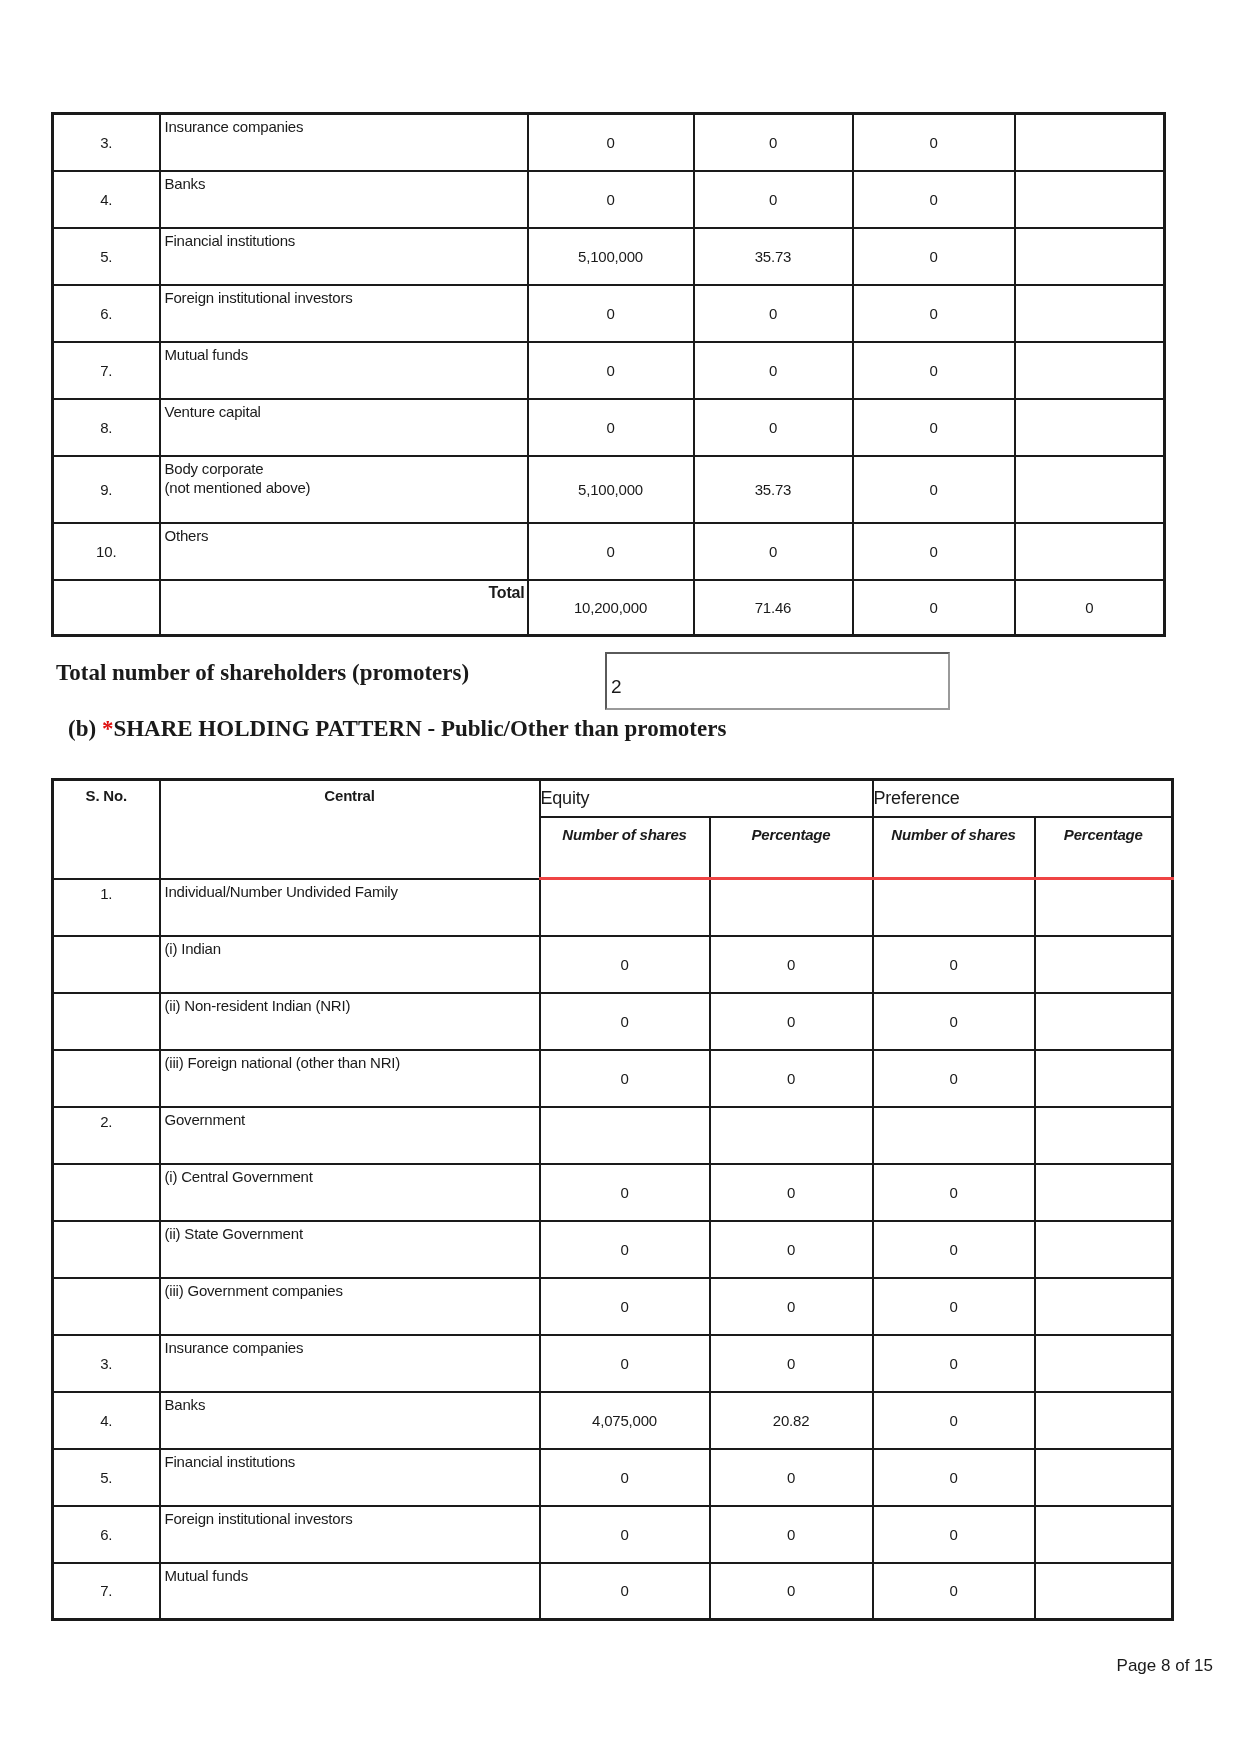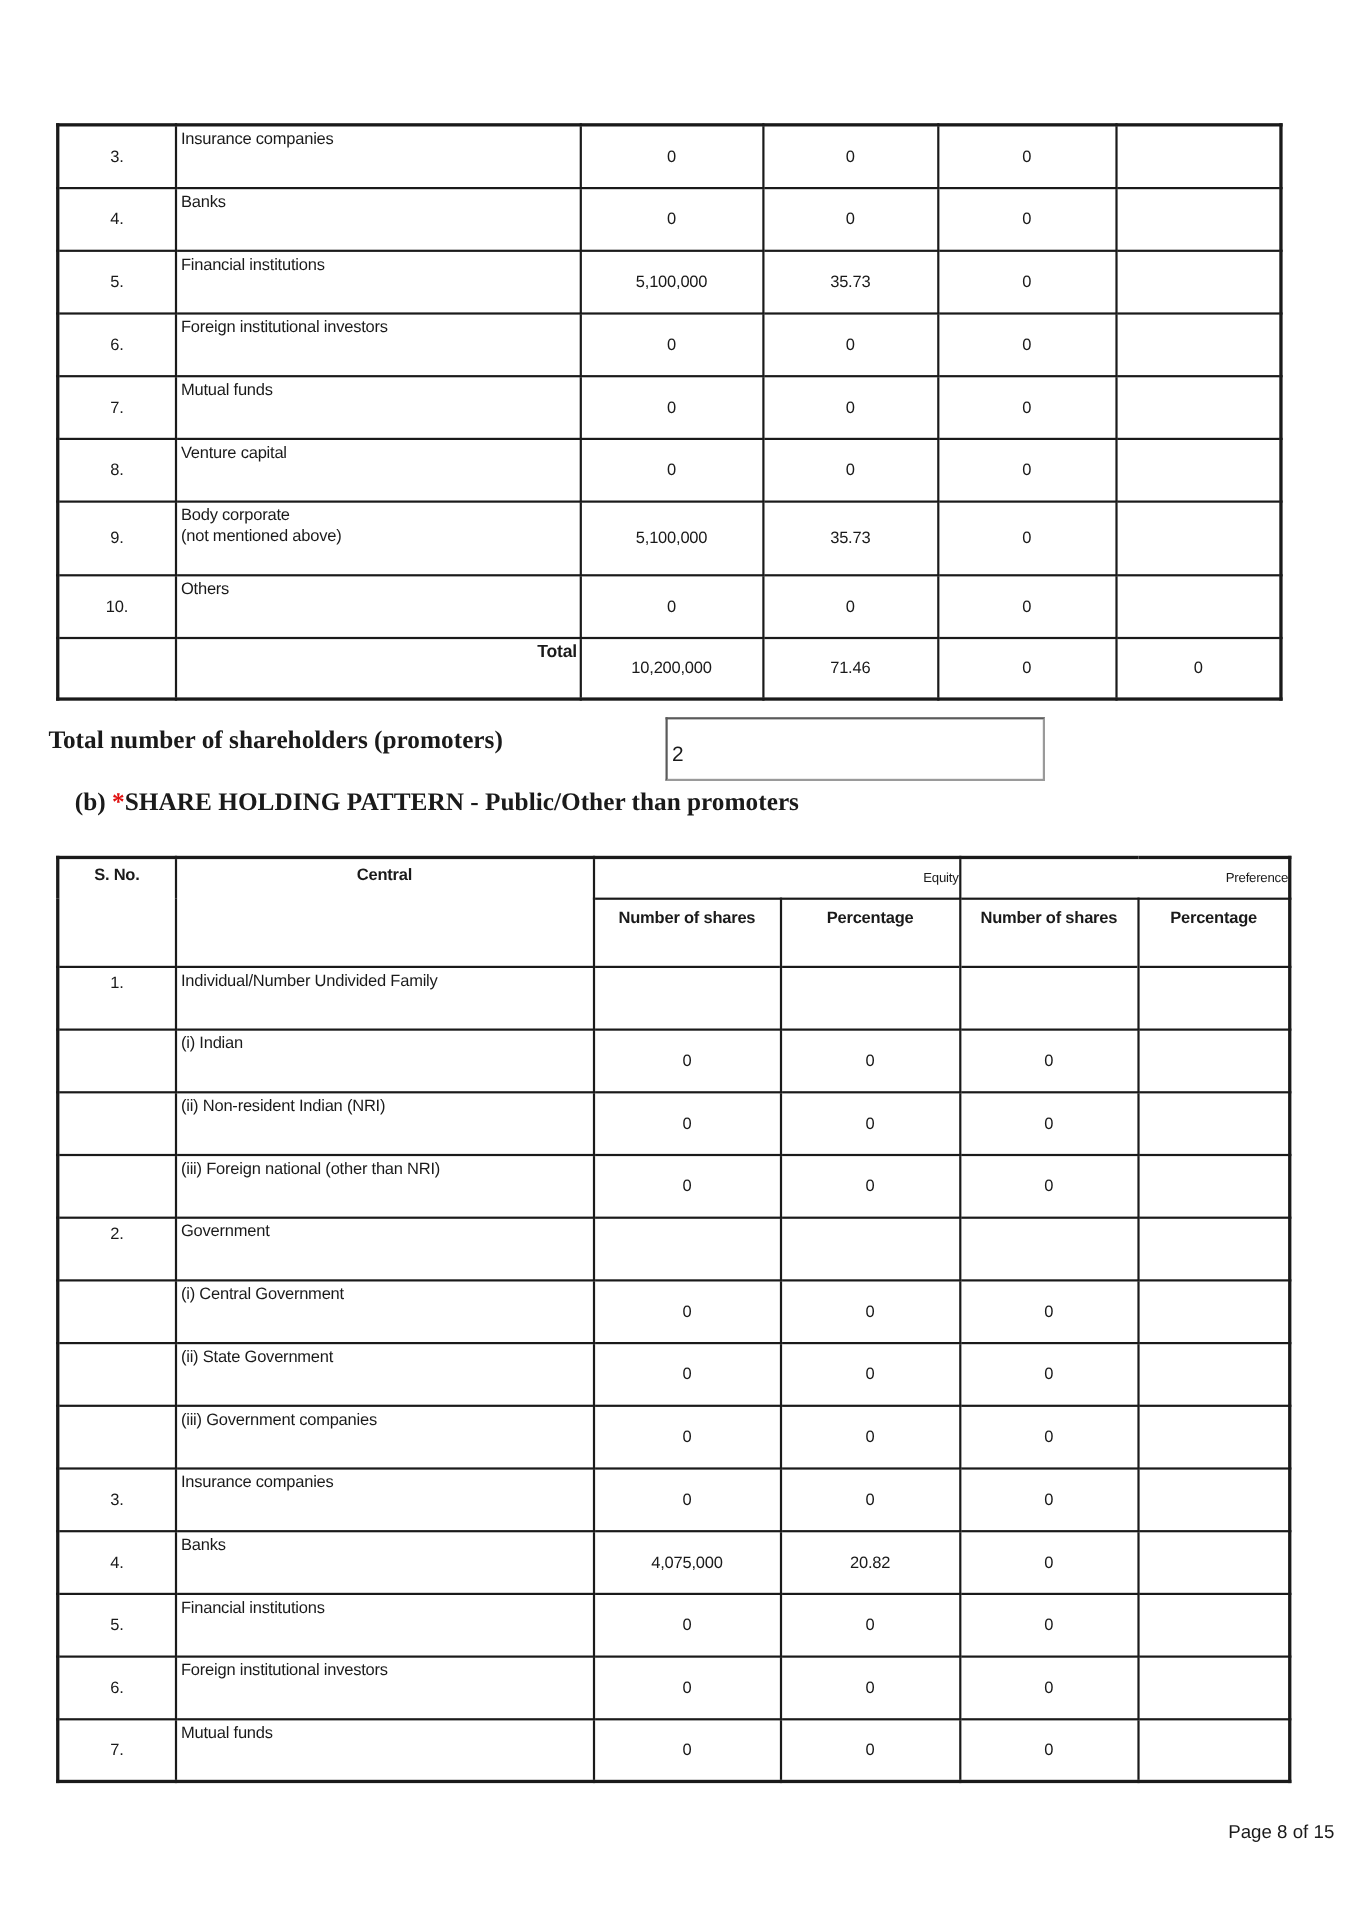--- a/index.html
+++ b/index.html
@@ -51,21 +51,21 @@
   table.promoters tr.total-row td.cat {
     text-align: right;
     font-weight: bold;
     font-size: 16px;
     padding-right: 2px;
   }
 
   
   .field-label {
     position: absolute;
-    left: 44px; top: 660px;
+    left: 56px; top: 660px;
     font-family: "Liberation Serif", serif;
     font-weight: bold;
     font-size: 23px;
     white-space: nowrap;
   }
   .input-box {
     position: absolute;
     left: 605px; top: 652px;
     width: 345px; height: 58px;
     background: #fff;
@@ -89,32 +89,32 @@
     font-size: 23px;
     white-space: nowrap;
   }
   .section-heading .red { color: #e01010; }
 
   
   table.public { left: 51px; top: 778px; width: 1120px; }
   table.public tr { height: 57px; }
   table.public thead tr.h1 { height: 37px; }
   table.public thead tr.h2 { height: 62px; }
-  table.public thead tr.h2 td { border-bottom: 1px solid #ef4444; }
+  table.public thead tr.h2 td { border-bottom: 3px solid #ef4444; font-style: italic; }
   td.hb {
     font-weight: bold;
     font-size: 15px;
     text-align: center;
     vertical-align: top;
     padding-top: 6px;
   }
   td.hg {
     font-weight: normal;
-    font-size: 12px;
-    text-align: right;
+    font-size: 18px;
+    text-align: left;
     vertical-align: middle;
   }
   td.sub { padding-top: 8px; }
   table.public tr.group-row td.sno {
     vertical-align: top;
     padding-top: 5px;
   }
 
   
   .page-num {

